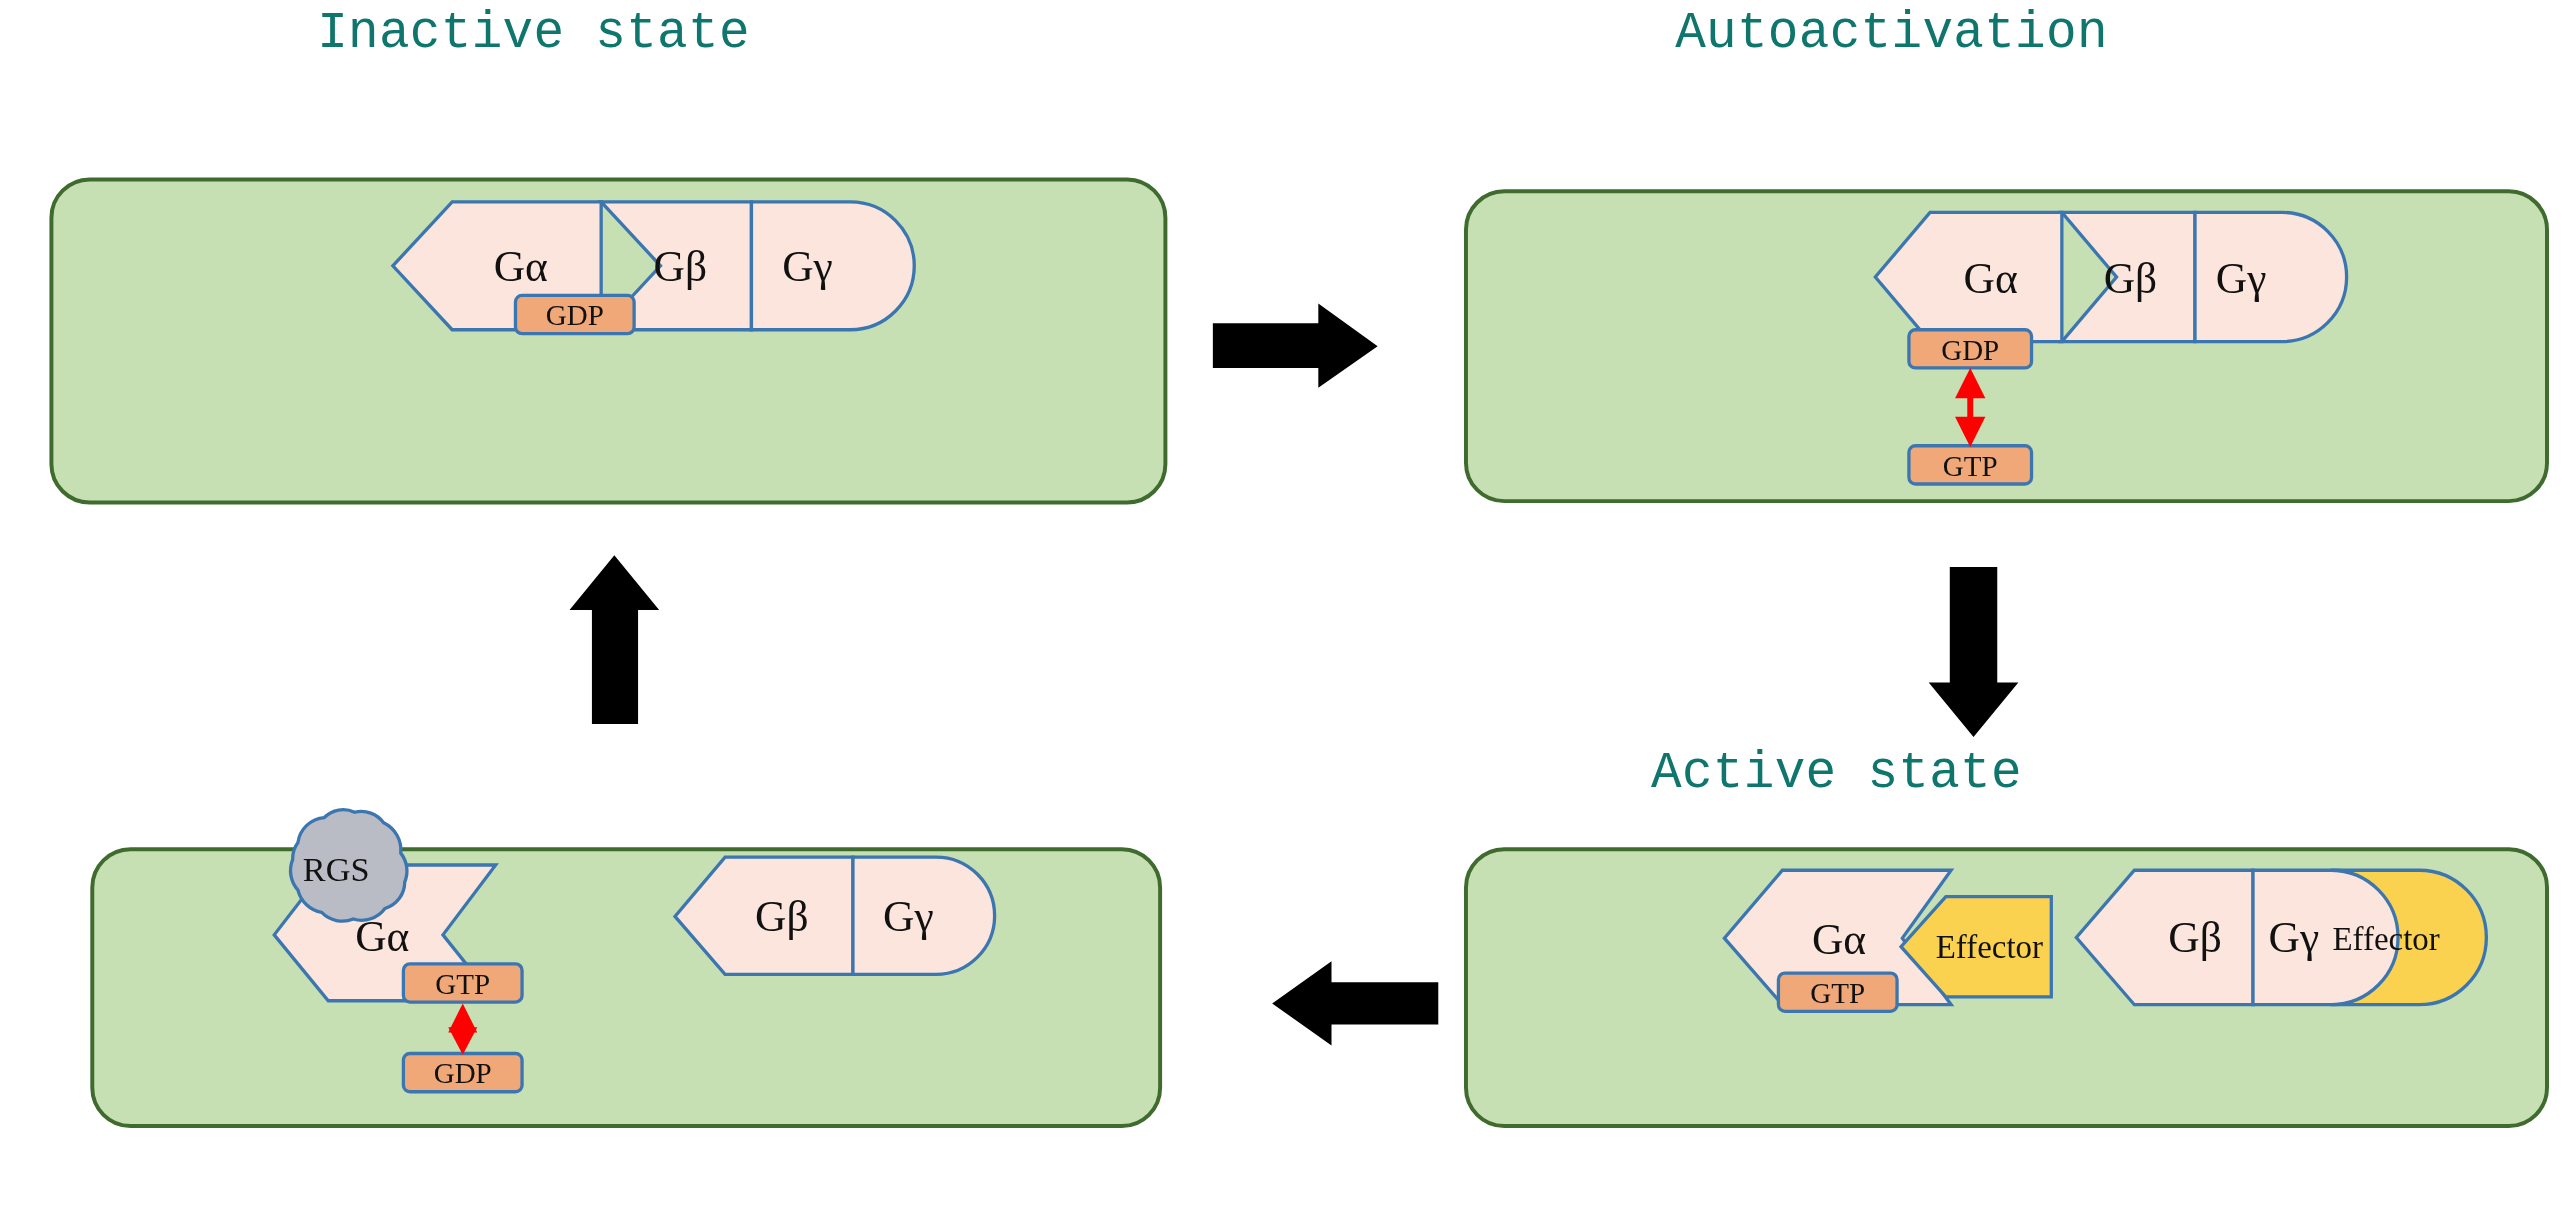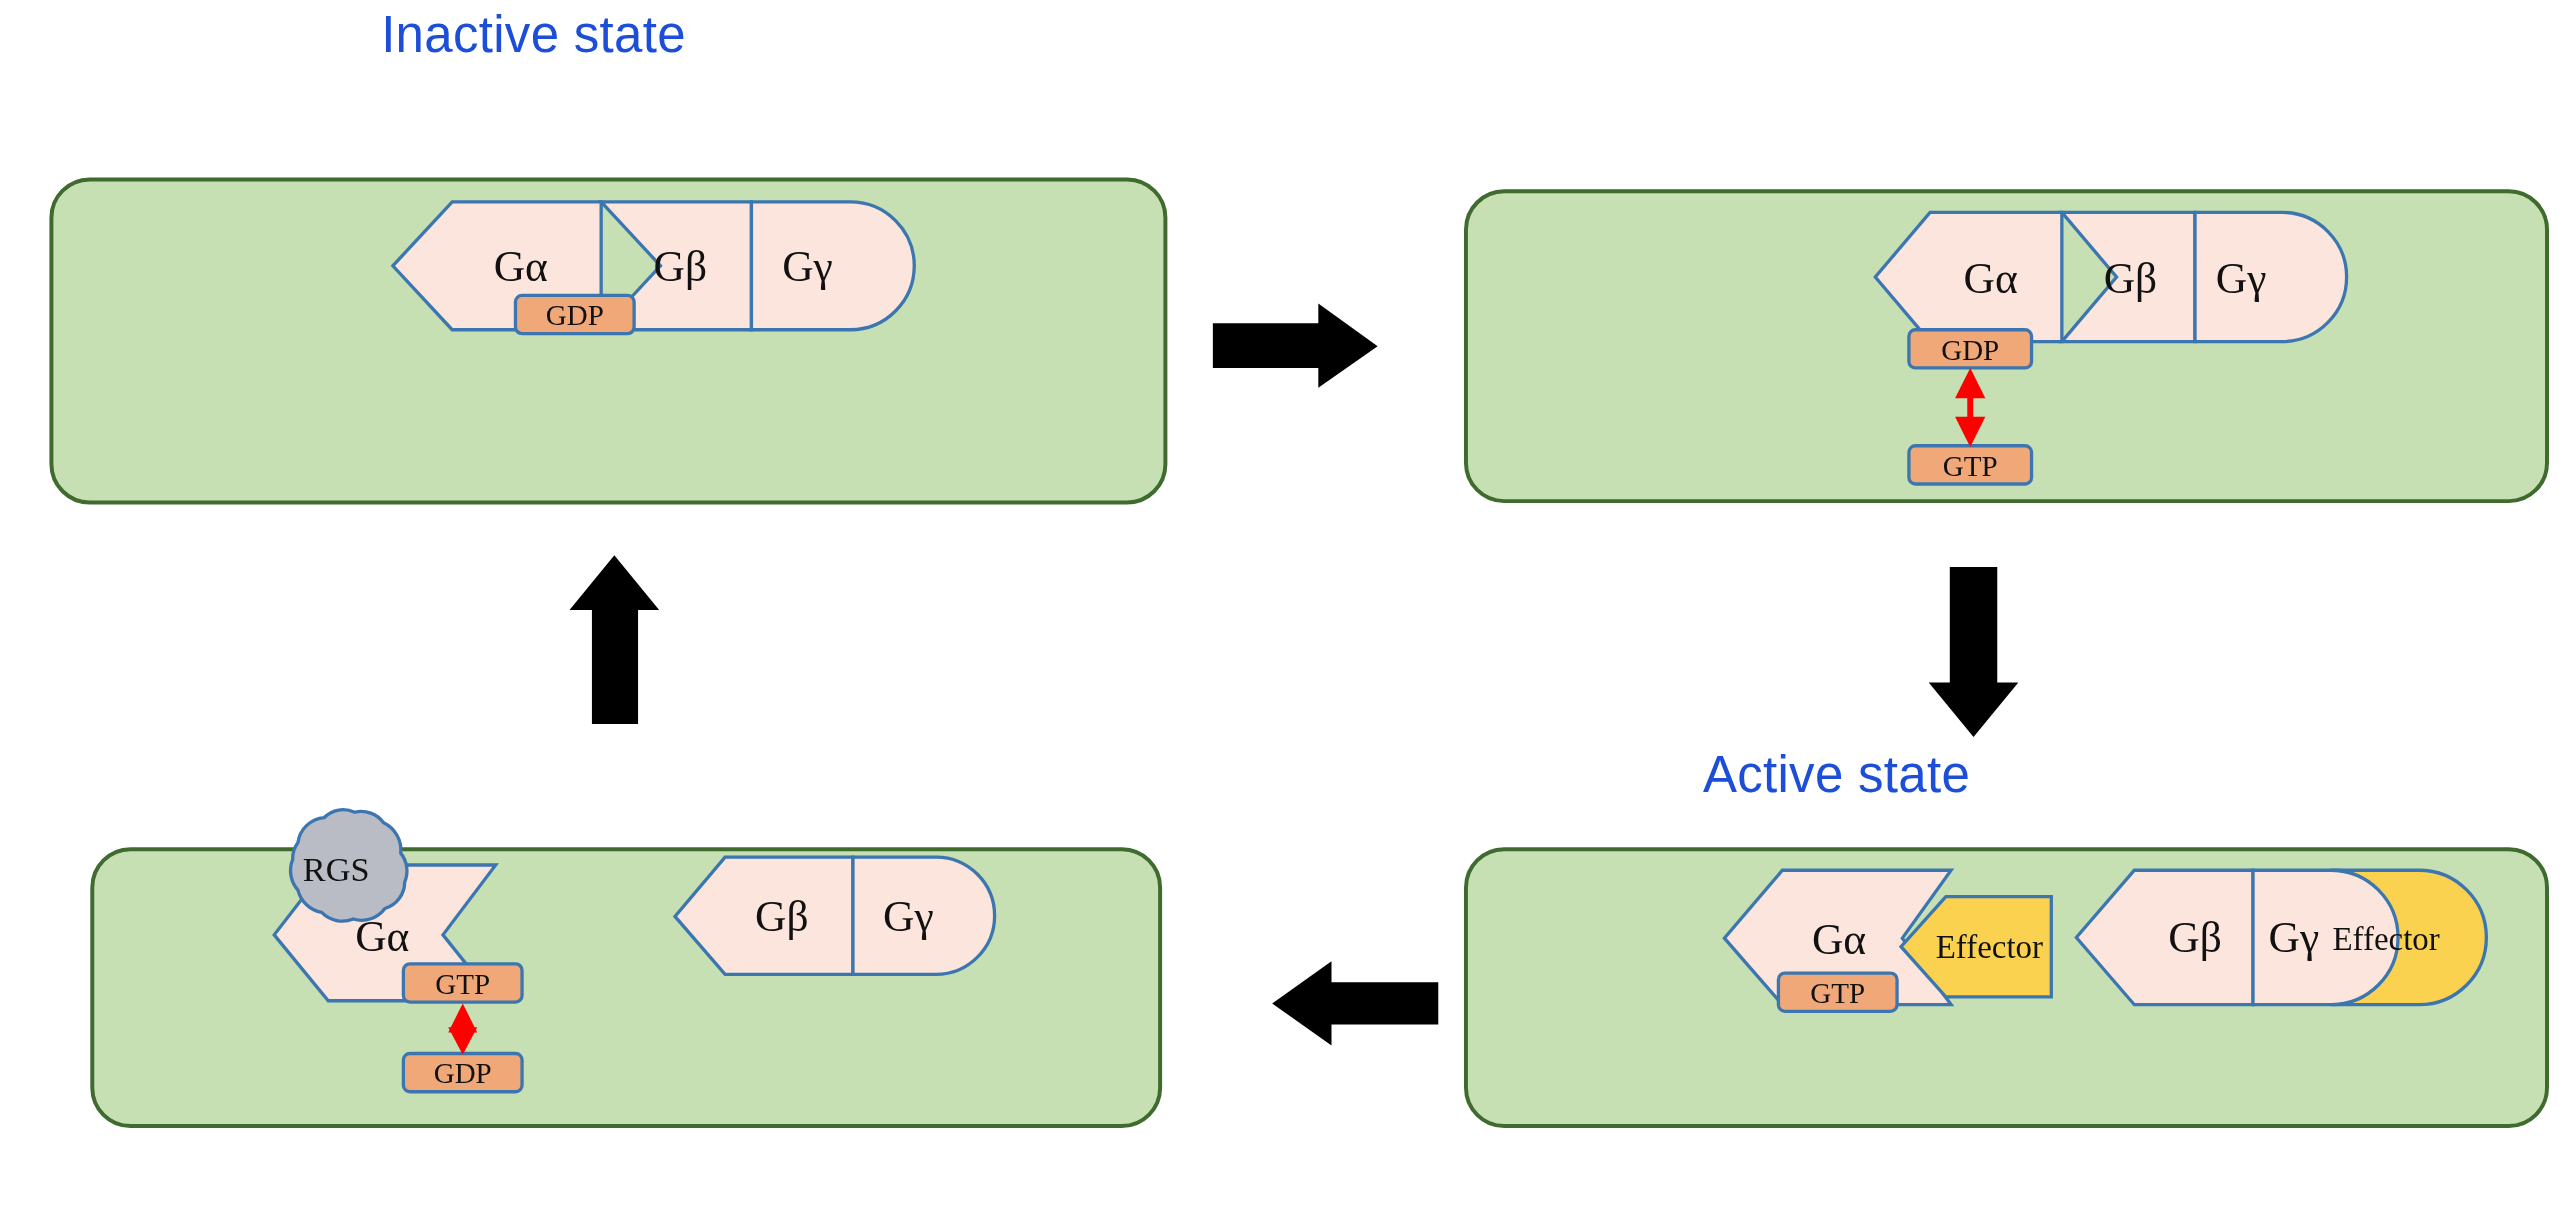--- a/index.html
+++ b/index.html
@@ -15,23 +15,23 @@
     overflow: hidden;
   }
   #stage {
     position: absolute;
     left: 0; top: 0;
     width: 2576px;
     height: 1229px;
   }
   .panel-title {
     position: absolute;
-    font-family: Liberation Sans, sans-serif;
+    font-family: Liberation Mono, monospace;
     font-size: 51px;
-    color: #1d4ed8;
+    color: #0f766e;
     text-align: center;
     white-space: nowrap;
     letter-spacing: 0.3px;
   }
   svg.layer {
     position: absolute;
     left: 0; top: 0;
     width: 2576px;
     height: 1229px;
     pointer-events: none;
@@ -47,20 +47,21 @@
   .lbl-eff { font-size: 50px; }
   .lbl-rgs { font-size: 52px; }
 </style>
 </head>
 <body>
 
 <div id="stage">
 
   <div class="panel-title" style="left:283px; top:5.3px; width:501px;">Inactive state</div>
 
+  <div class="panel-title" style="left:1562px; top:5.3px; width:659px;">Autoactivation</div>
 
   <div class="panel-title" style="left:1520px; top:745px; width:633px;">Active state</div>
 
   <svg class="layer" viewBox="0 0 3908 1864" xmlns="http://www.w3.org/2000/svg">
 
     <rect x="78" y="272" width="1690" height="490" rx="58" ry="58" fill="#c6dfb3" stroke="#3f6b2f" stroke-width="6"></rect>
 
     <path d="M 686,306 L 912,306 L 912,500 L 686,500 L 596,403 Z" fill="#fbe5dc" stroke="#3b76b0" stroke-width="5"></path>
 
     <path d="M 912,306 L 1140,306 L 1140,500 L 912,500 L 1002,403 Z" fill="#fbe5dc" stroke="#3b76b0" stroke-width="5"></path>

